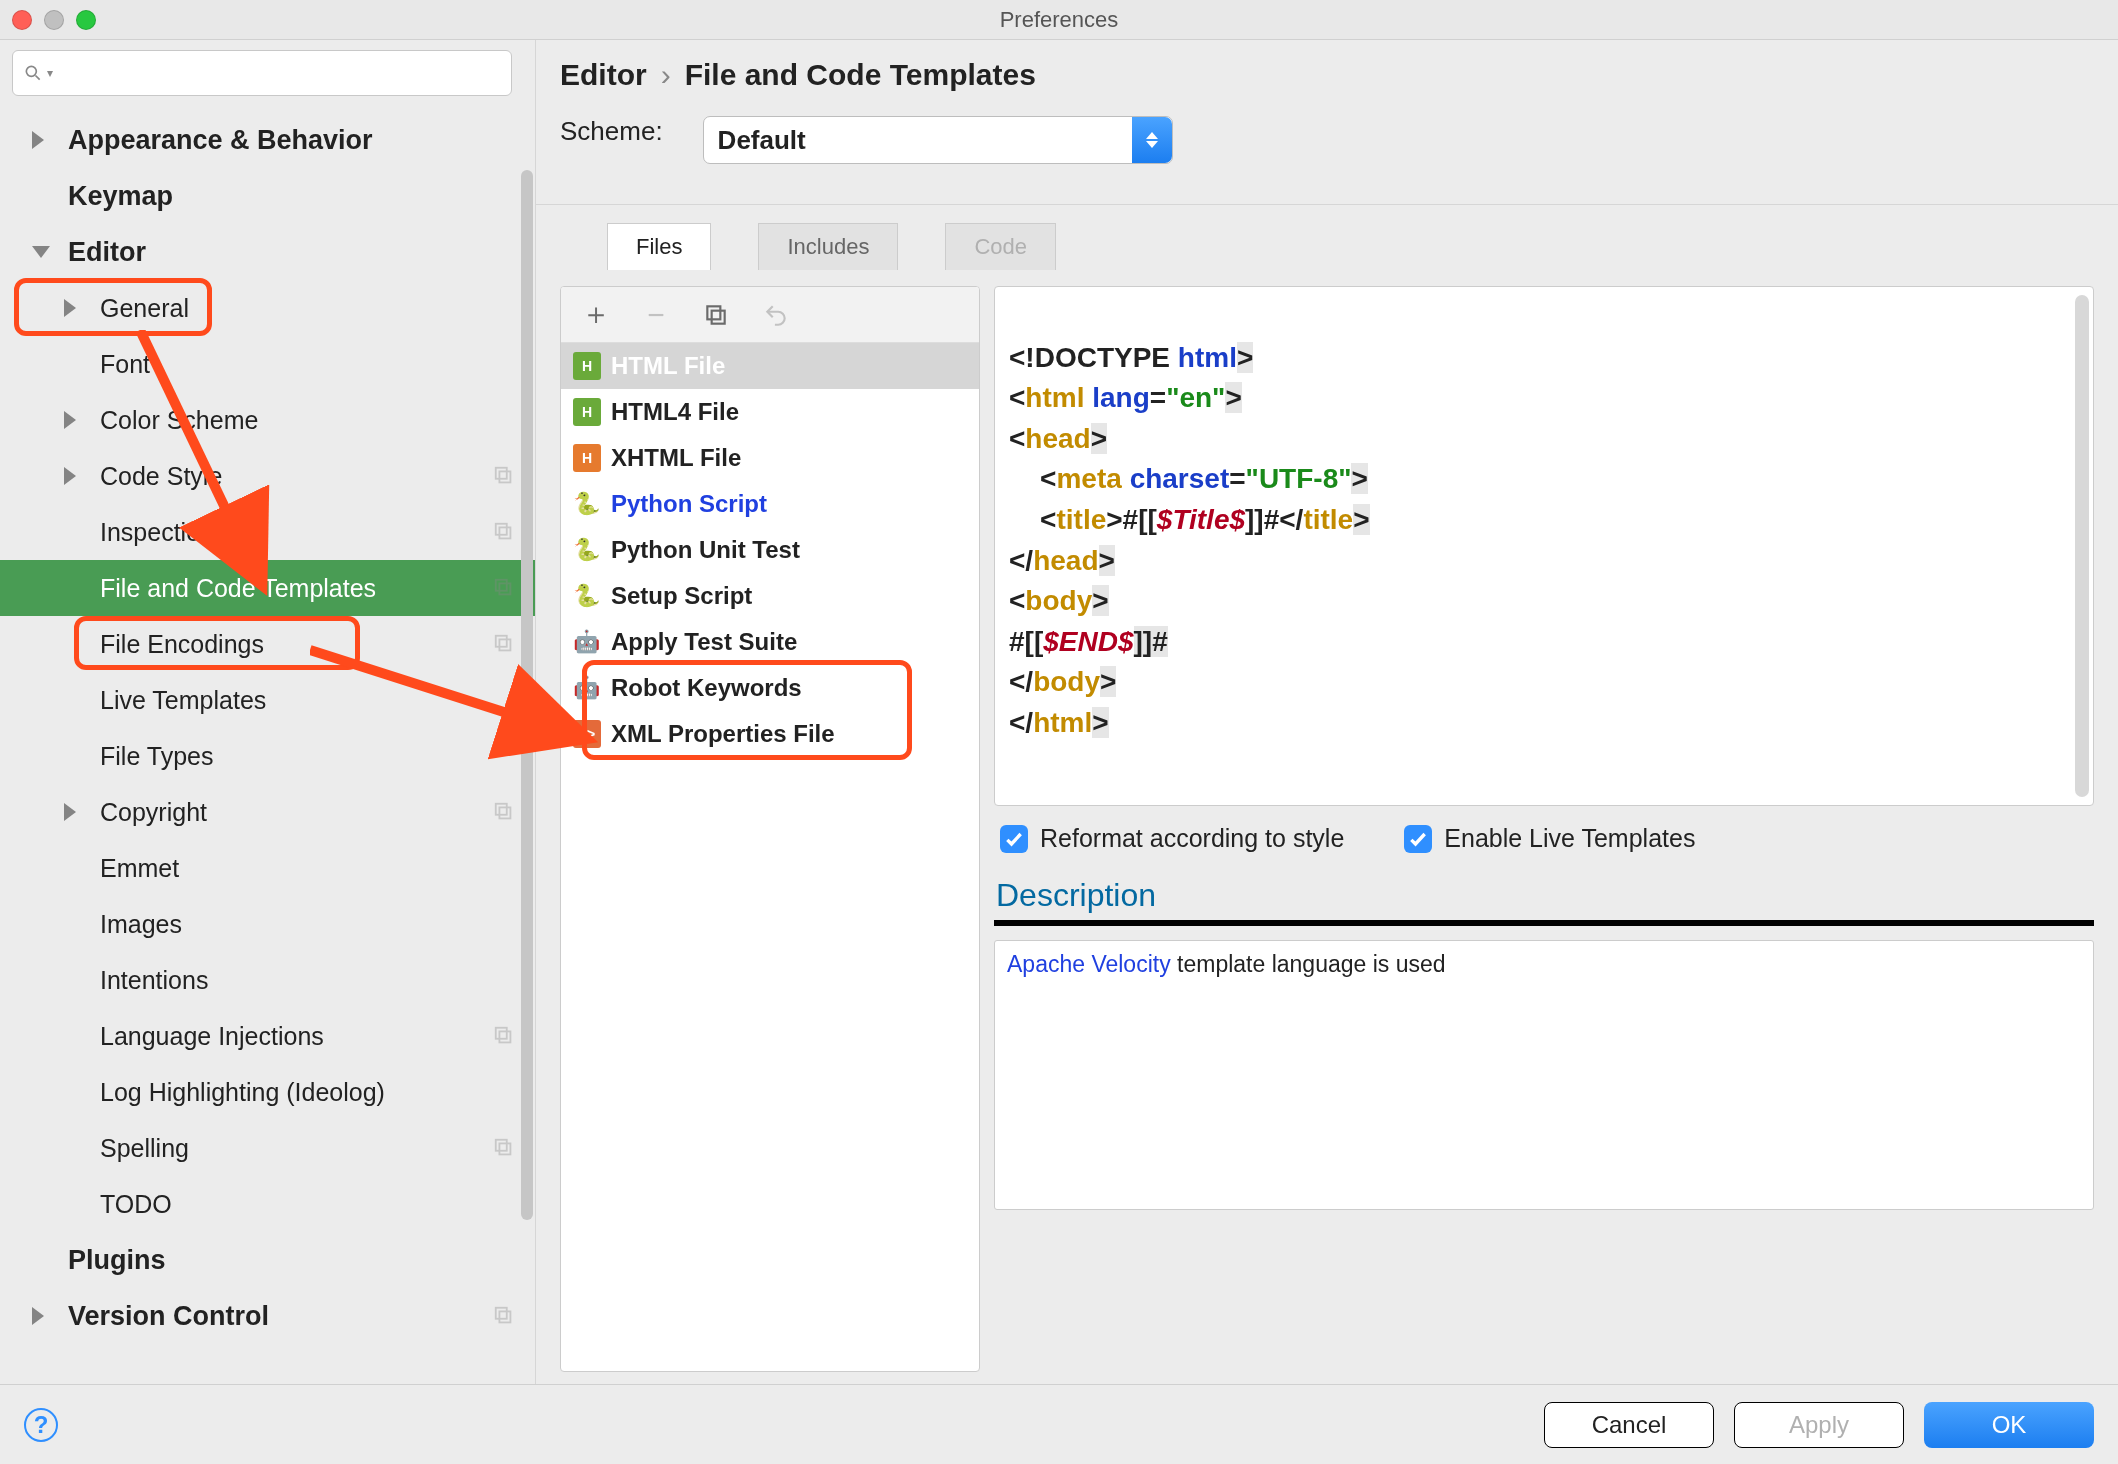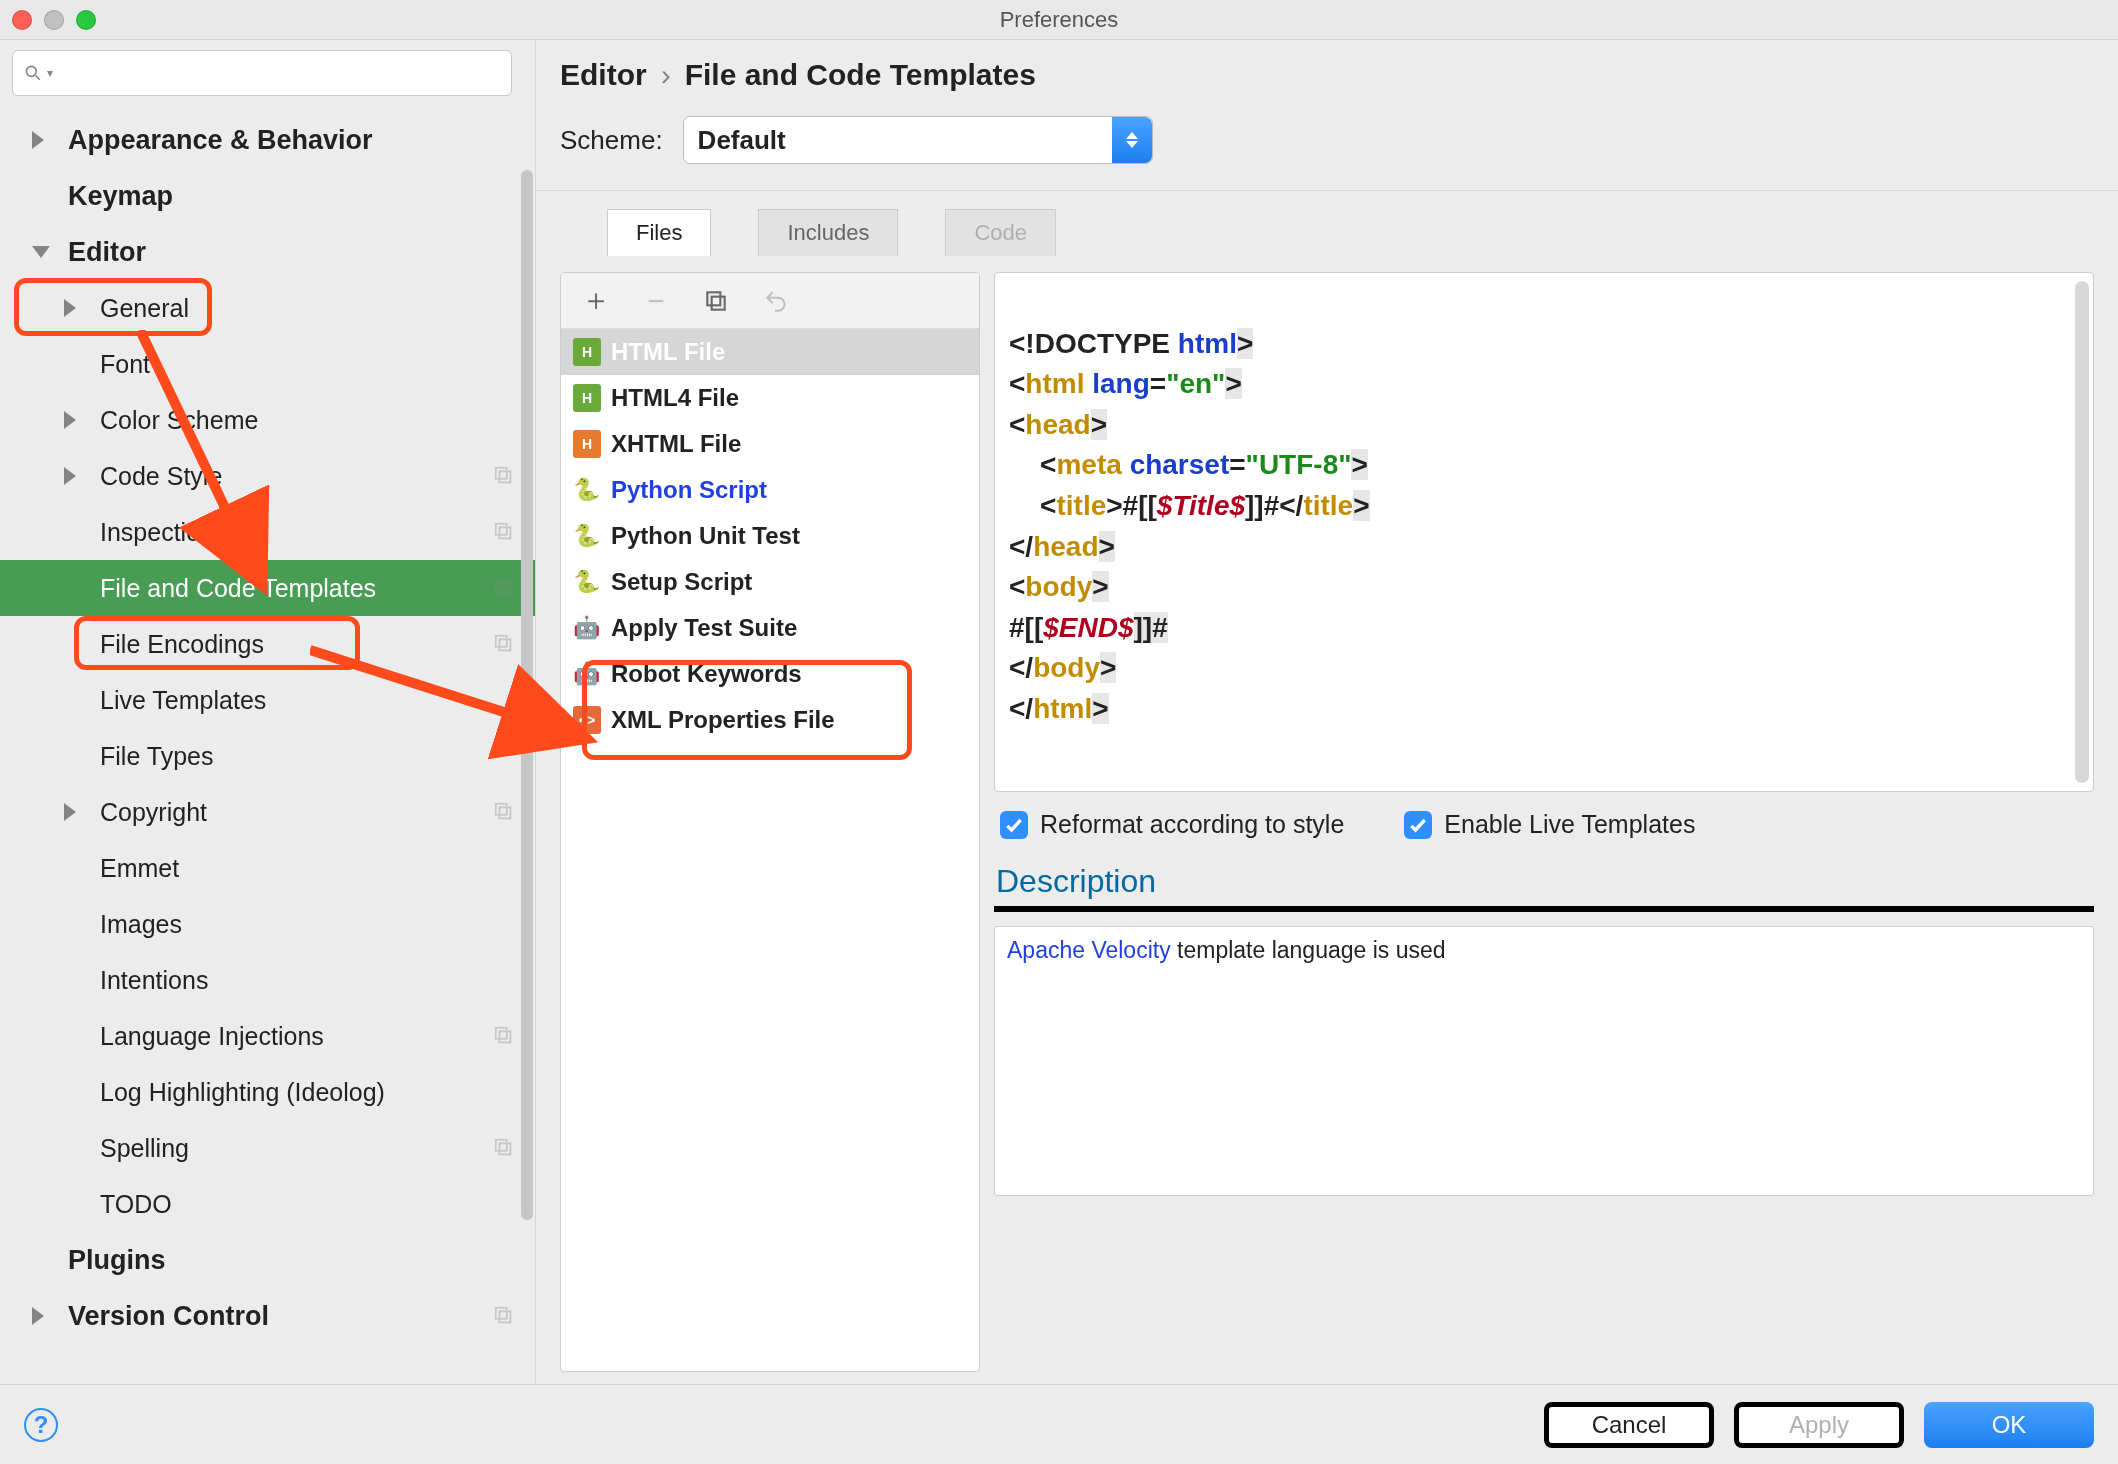--- a/index.html
+++ b/index.html
@@ -38,21 +38,21 @@
 
 .scrollgutter { position: absolute; right: 0; top: 130px; bottom: 0; width: 16px; background: transparent; }
 .scrollthumb { position: absolute; right: 2px; top: 0; width: 12px; height: 1050px; background: #c6c6c6; border-radius: 6px; }
 
 .annot { position: absolute; border: 5px solid #ff4a1c; border-radius: 12px; pointer-events: none; }
 .arrowAnnot { position: absolute; pointer-events: none; }
 
 .main { flex: 1; background: #ececec; display: flex; flex-direction: column; border-left: 1px solid #d6d6d6; }
 .crumbs { padding: 18px 24px 14px; font-size: 30px; font-weight: 700; color: #222; display: flex; align-items: center; gap: 14px; }
 .crumbs .sep { color: #888; font-weight: 400; }
-.schemeRow { display: flex; align-items: center; gap: 20px; padding: 10px 24px 26px; border-bottom: 1px solid #d6d6d6; }
+.schemeRow { display: flex; gap: 40px; padding: 10px 24px 40px; border-bottom: 1px solid #d6d6d6; }
 .schemeRow label { font-size: 26px; }
 .select { width: 470px; height: 48px; background: #fff; border: 1px solid #bdbdbd; border-radius: 7px; display: flex; align-items: center; position: relative; padding: 0 14px; font-size: 26px; font-weight: 600; }
 .selKnob { position: absolute; right: 0; top: 0; bottom: 0; width: 40px; background: linear-gradient(#4aa3ff,#1c7ef0); border-radius: 0 7px 7px 0; display: flex; flex-direction: column; align-items: center; justify-content: center; gap: 2px; }
 .selKnob::before, .selKnob::after { content: ""; width: 0; height: 0; border-left: 6px solid transparent; border-right: 6px solid transparent; }
 .selKnob::before { border-bottom: 7px solid #fff; }
 .selKnob::after { border-top: 7px solid #fff; }
 
 .tabs { display: flex; padding: 18px 24px 0; gap: 0; }
 .tab { padding: 10px 28px; font-size: 22px; color: #666; background: #e2e2e2; border: 1px solid #ccc; border-bottom: none; margin-left: 47px; }
 .tab.active { background: #fff; color: #222; }
@@ -90,21 +90,21 @@
 .chk { display: flex; align-items: center; gap: 12px; }
 .chkbox { width: 28px; height: 28px; background: #2f8fff; border-radius: 6px; display: flex; align-items: center; justify-content: center; }
 .chkbox svg { width: 20px; height: 20px; }
 
 .descLabel { font-size: 32px; color: #0369a1; padding: 6px 2px; border-bottom: 6px solid #000000; }
 .descBox { background: #fff; border: 1px solid #ccc; border-radius: 3px; height: 270px; padding: 10px 12px; font-size: 23px; }
 .descBox .link { color: #2040e0; }
 
 .footer { height: 80px; background: #ececec; border-top: 1px solid #d0d0d0; display: flex; align-items: center; padding: 0 24px; gap: 20px; }
 .footer .spacer { flex: 1; }
-.btn { min-width: 170px; height: 46px; border-radius: 8px; border: 5px solid #000000; background: #fff; font-size: 24px; display: flex; align-items: center; justify-content: center; }
+.btn { min-width: 170px; height: 46px; border-radius: 8px; border: 1px solid #000000; background: #fff; font-size: 24px; display: flex; align-items: center; justify-content: center; }
 .btn.primary { background: linear-gradient(#4aa3ff,#1c7ef0); color: #fff; border: none; }
 .btn.dis { color: #b0b0b0; }
 .help { width: 34px; height: 34px; border: 2px solid #2f8fff; border-radius: 50%; color: #2f8fff; display: flex; align-items: center; justify-content: center; font-size: 24px; font-weight: 700; }
 </style>
 </head>
 <body>
 
 <div class="titlebar">
   <div class="traffic">
     <div class="dot red"></div>

